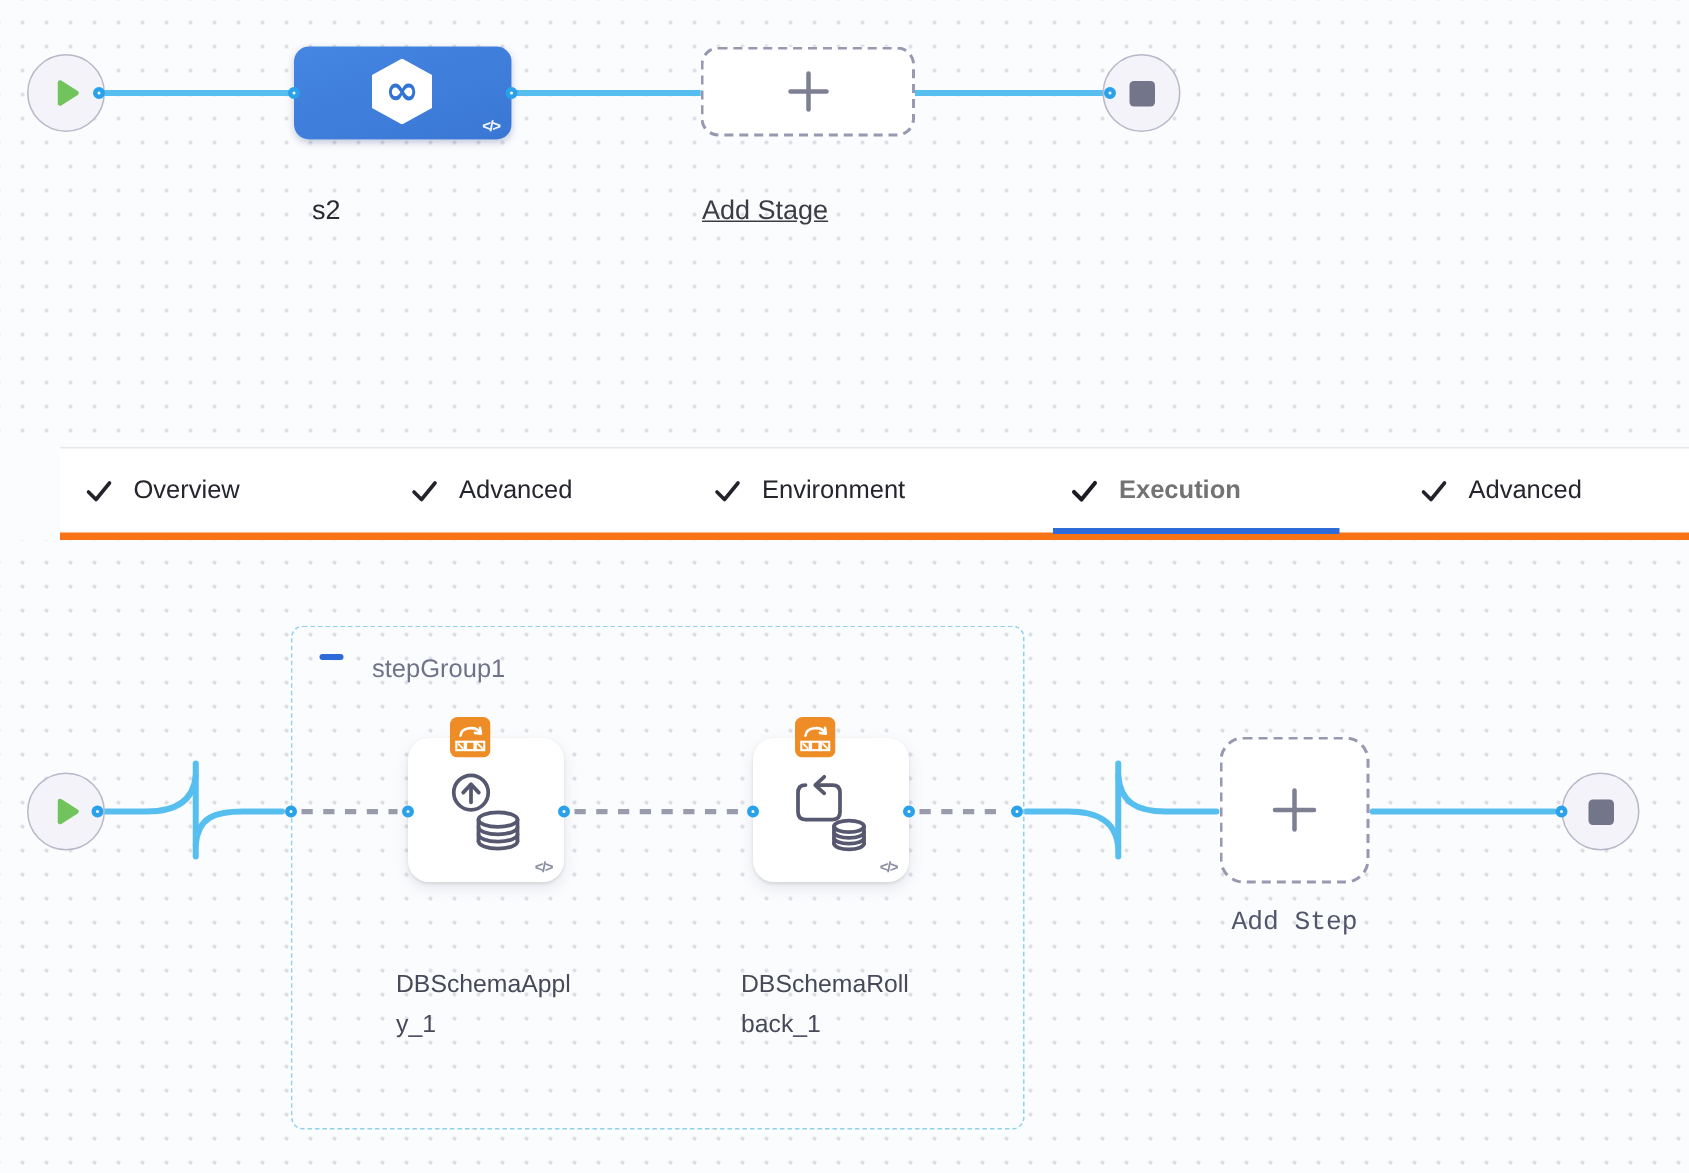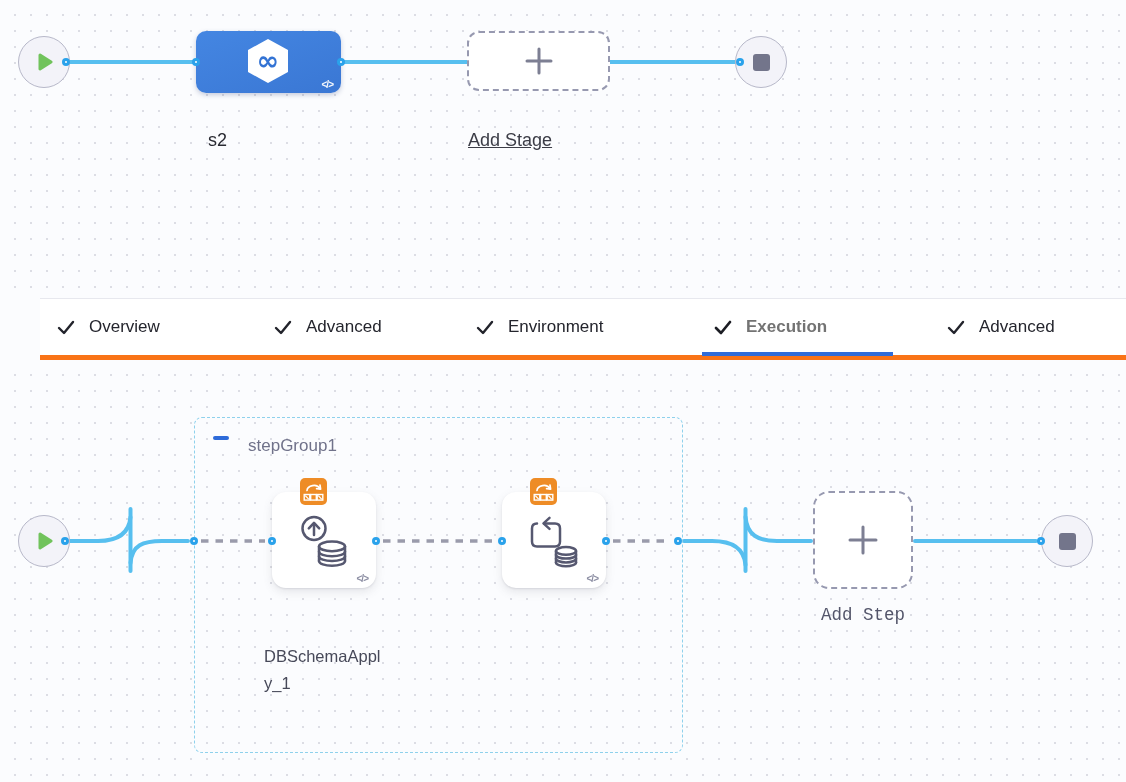--- a/index.html
+++ b/index.html
@@ -290,16 +290,17 @@
     <div class="port" style="left:65px;   top:181px;"></div>
     <div class="port" style="left:194px;  top:181px;"></div>
     <div class="port" style="left:272px;  top:181px;"></div>
     <div class="port" style="left:376px;  top:181px;"></div>
     <div class="port" style="left:502px;  top:181px;"></div>
     <div class="port" style="left:606px;  top:181px;"></div>
     <div class="port" style="left:678px;  top:181px;"></div>
     <div class="port" style="left:1041px; top:181px;"></div>
 
     <div class="step-label" style="left:264px;">DBSchemaApply_1</div>
+    <div class="step-label" style="left:494px;">DBSchemaRollback_1</div>
     <div class="lbl-add-step">Add Step</div>
   </section>
 
 </div>
 
 </body></html>

